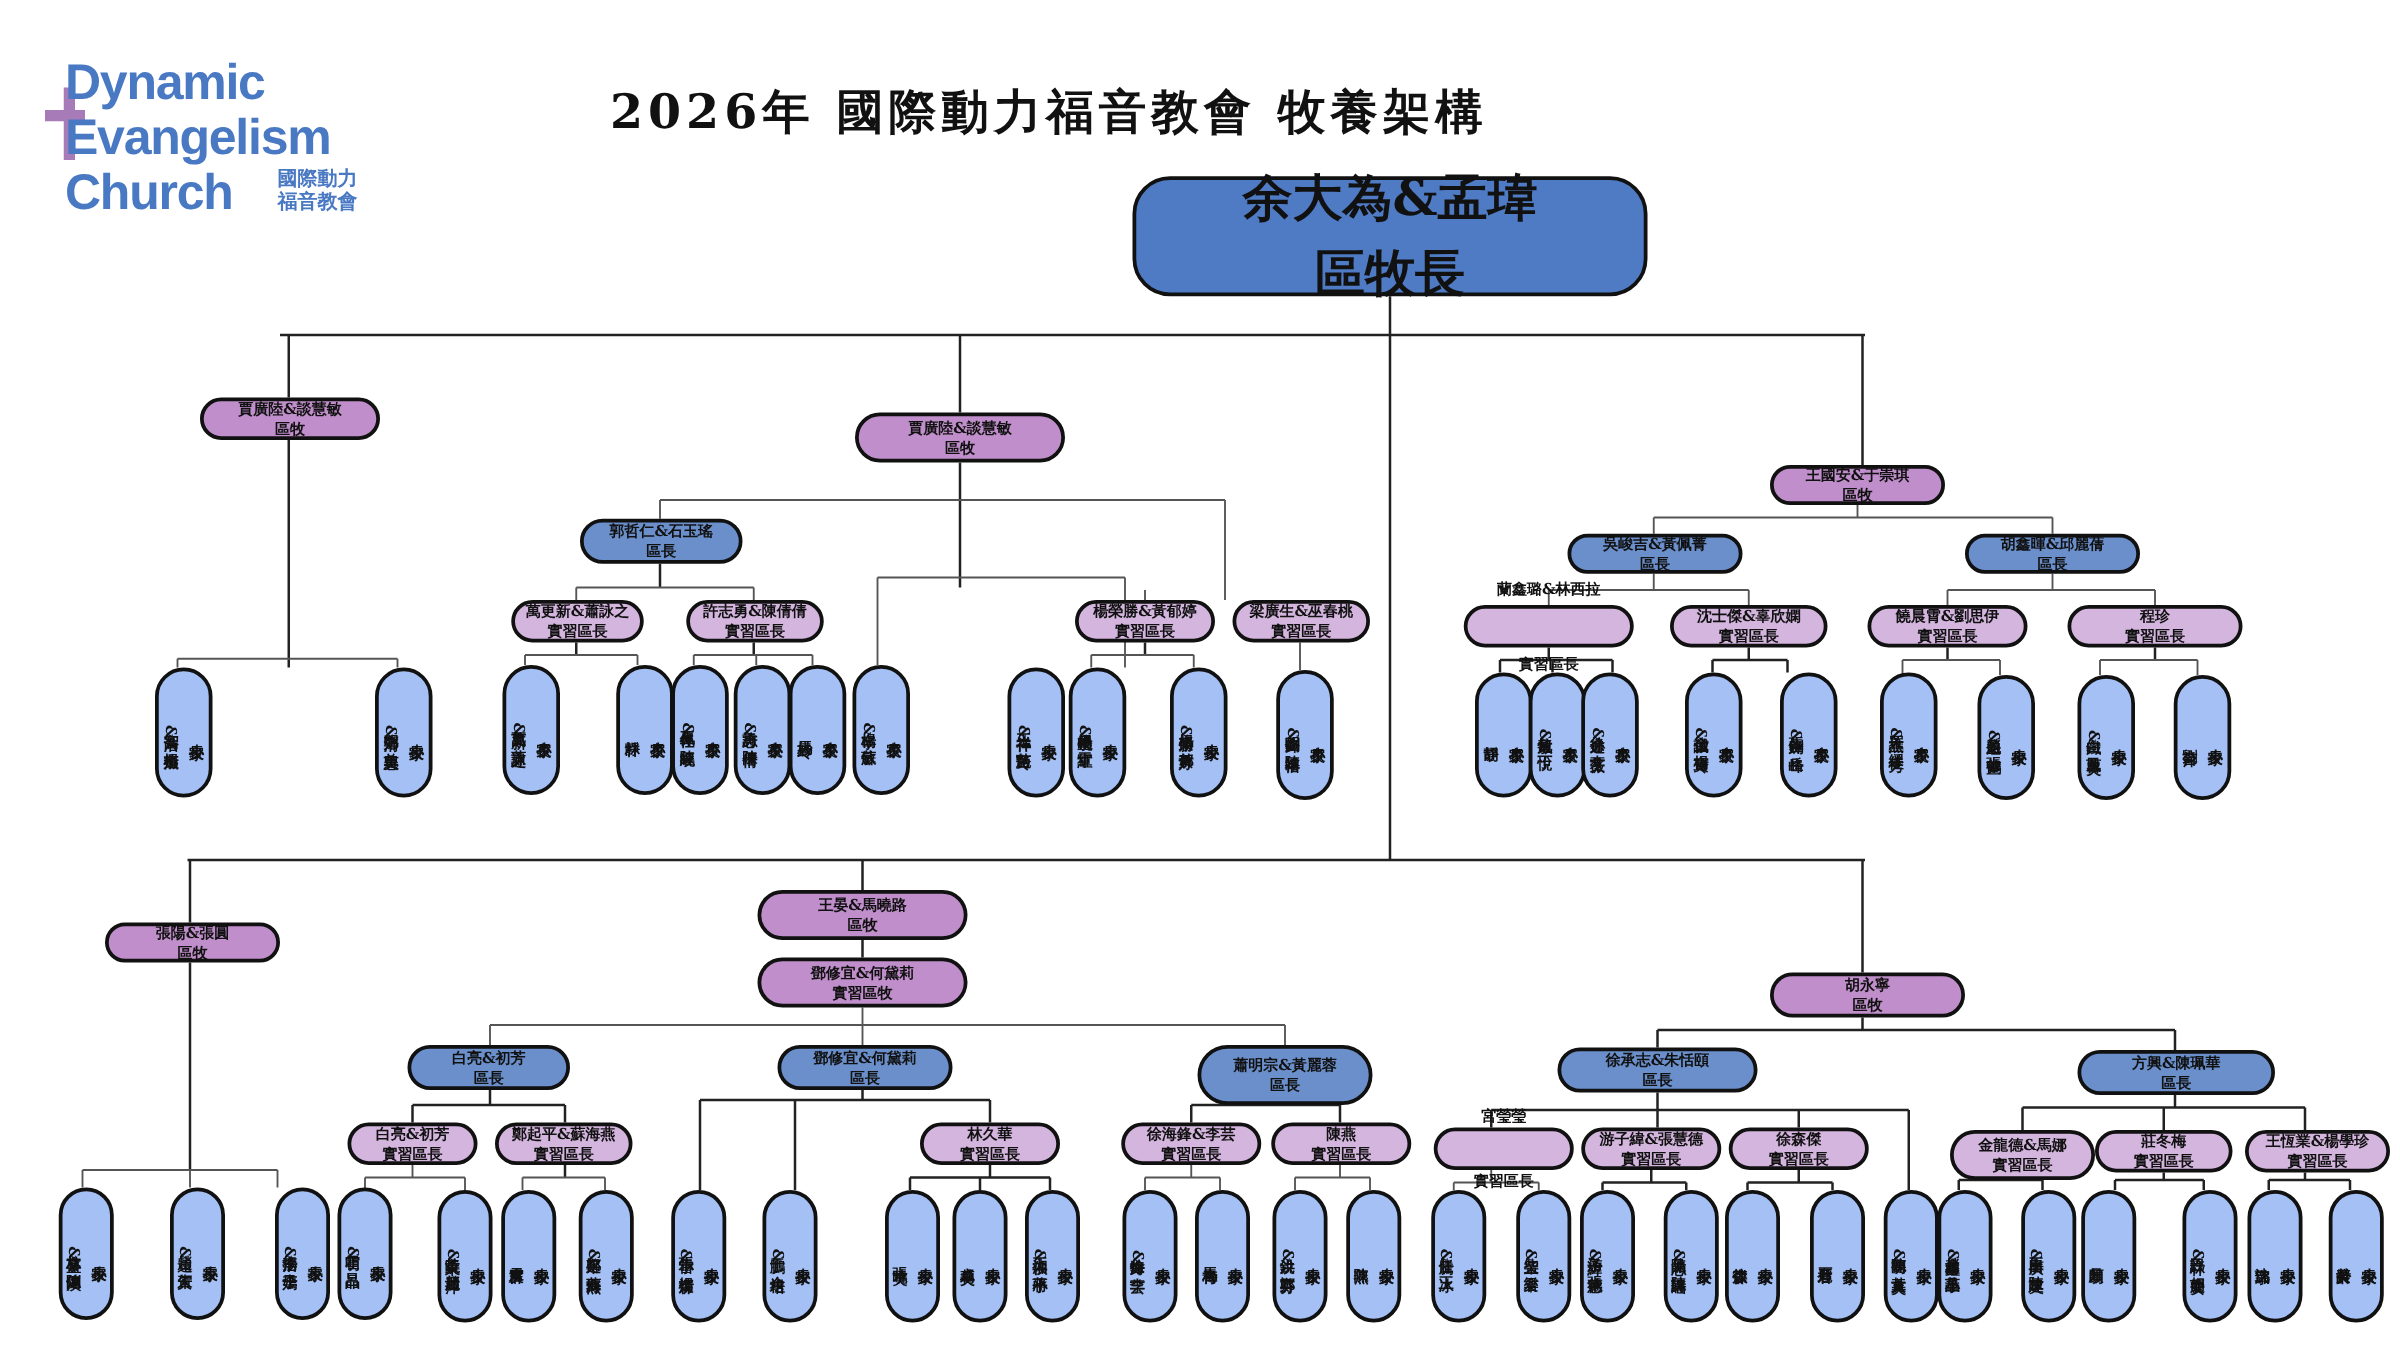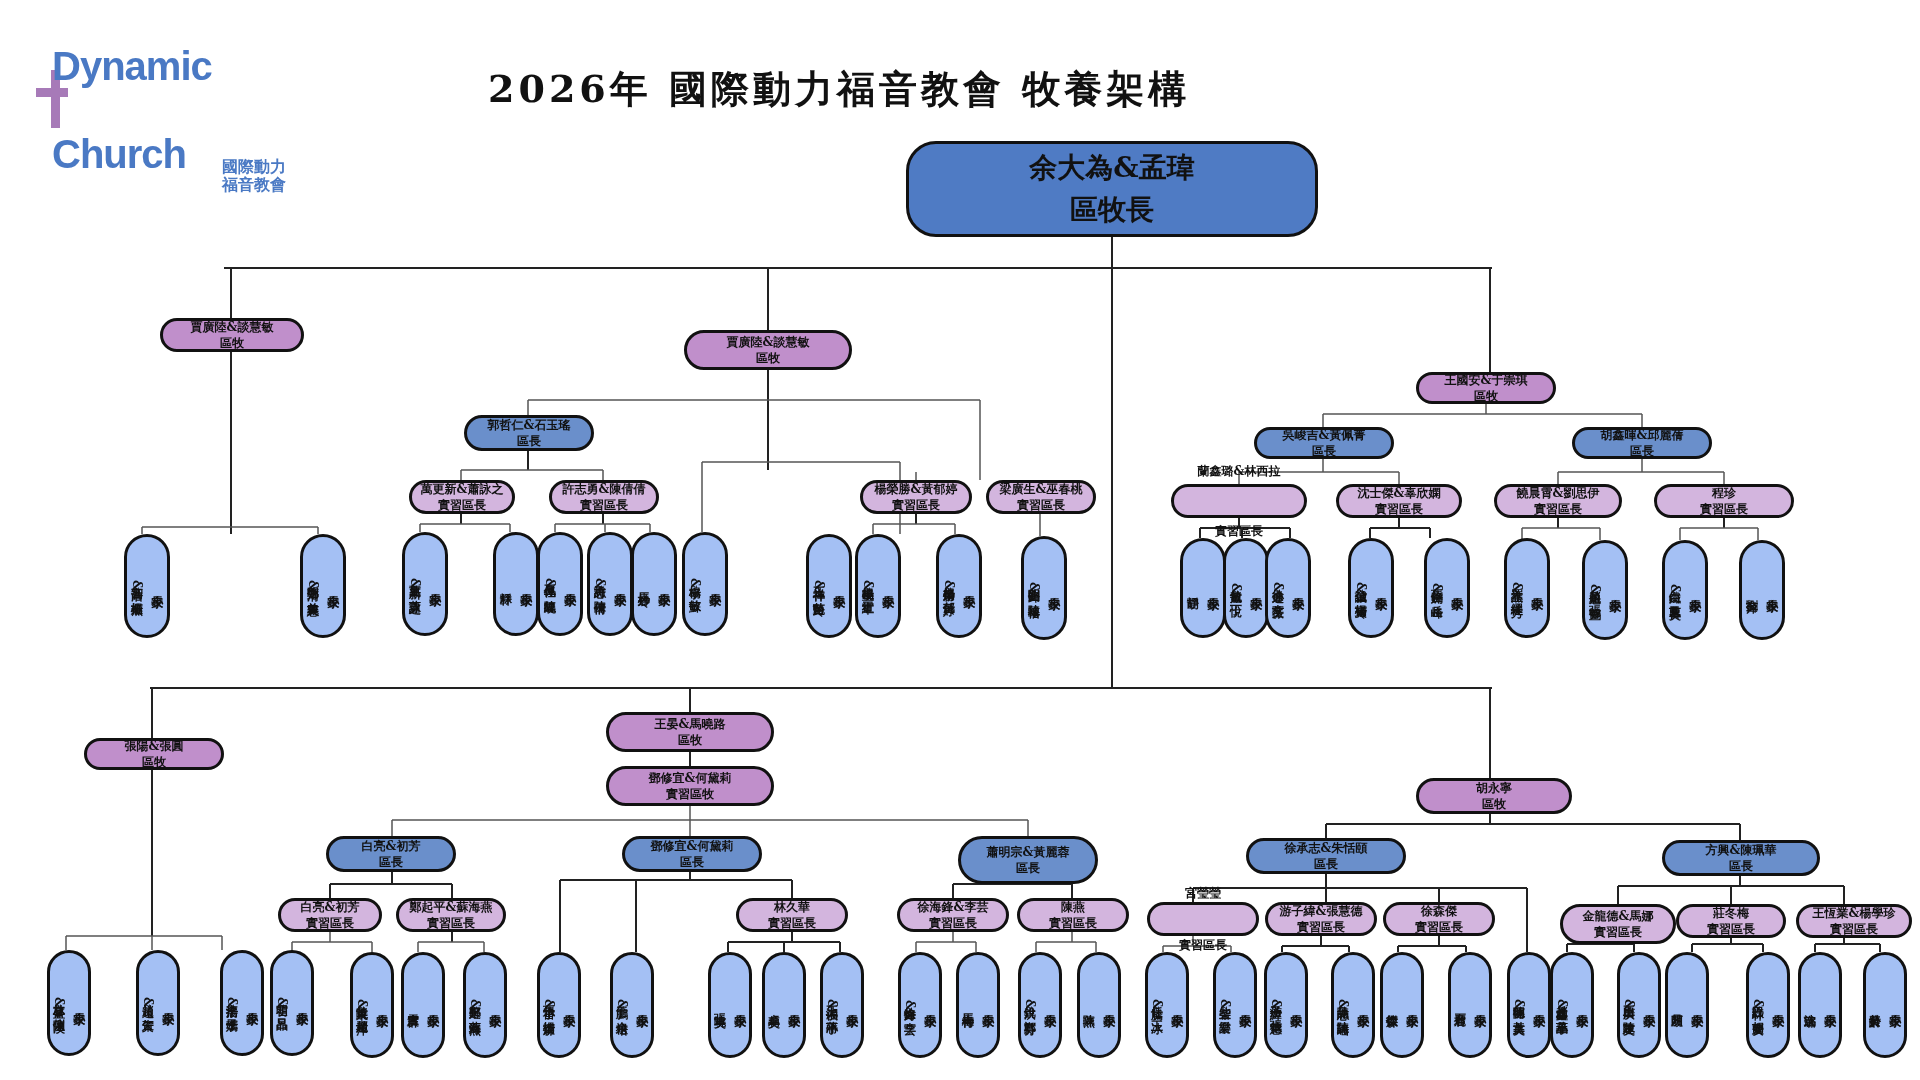--- a/index.html
+++ b/index.html
@@ -1,38 +1,39 @@
 <!DOCTYPE html>
 <html><head>
 <meta charset="utf-8">
 <style>
   html,body{margin:0;padding:0;background:#fff;}
   body{width:1920px;height:1080px;position:relative;overflow:hidden;font-family:"DejaVu Serif","Liberation Serif",serif;color:#111;}
   #wires{position:absolute;left:0;top:0;width:1920px;height:1080px;}
   .node{position:absolute;box-sizing:border-box;border:3px solid #111;border-radius:999px;display:flex;flex-direction:column;align-items:center;justify-content:center;text-align:center;line-height:1.35;}
-  .top{background:#4f7bc4;border-radius:30px;font-size:28px;font-weight:bold;line-height:1.5;}
+  .top{background:#4f7bc4;border-radius:30px;font-size:40px;font-weight:bold;line-height:1.5;}
   .pastor{background:#c08fcb;font-size:12px;font-weight:bold;}
   .leader{background:#6a8fcb;font-size:12px;font-weight:bold;}
   .intern{background:#d3b5de;font-size:12px;font-weight:bold;}
   .cell{background:#a4c0f4;font-size:12px;font-weight:bold;flex-direction:row-reverse;gap:4px;padding:6px 0;}
   .vt{writing-mode:vertical-rl;letter-spacing:1px;}
   .title{position:absolute;left:488px;top:64px;font-size:38px;font-weight:bold;letter-spacing:4px;white-space:nowrap;}
   .logo{position:absolute;left:44px;top:46px;width:270px;height:130px;}
   .logo .w{position:absolute;left:8px;font-family:"Liberation Sans","DejaVu Sans",sans-serif;font-weight:bold;color:#4a79c4;font-size:40px;line-height:40px;letter-spacing:-1px;}
-  .logo .cn{position:absolute;left:178px;top:88px;font-family:"DejaVu Sans",sans-serif;font-weight:bold;color:#4a79c4;font-size:16px;line-height:18px;margin-top:24px;}
+  .logo .cn{position:absolute;left:178px;top:88px;font-family:"DejaVu Sans",sans-serif;font-weight:bold;color:#4a79c4;font-size:16px;line-height:18px;}
   .cross-v{position:absolute;left:7px;top:24px;width:9px;height:58px;background:#a77ab8;}
   .cross-h{position:absolute;left:-8px;top:42px;width:32px;height:9px;background:#a77ab8;}
 </style>
 </head>
 <body>
 
 <div class="logo">
   <div class="cross-v"></div>
   <div class="cross-h"></div>
   <div class="w" style="top:0">Dynamic</div>
+  <div class="w" style="top:44px">Evangelism</div>
   <div class="w" style="top:88px">Church</div>
   <div class="cn">
       <div>國際動力</div>
       <div>福音教會</div>
     </div>
 </div>
 
 <div class="title">2026年 國際動力福音教會 牧養架構</div>
 
 <svg id="wires">

